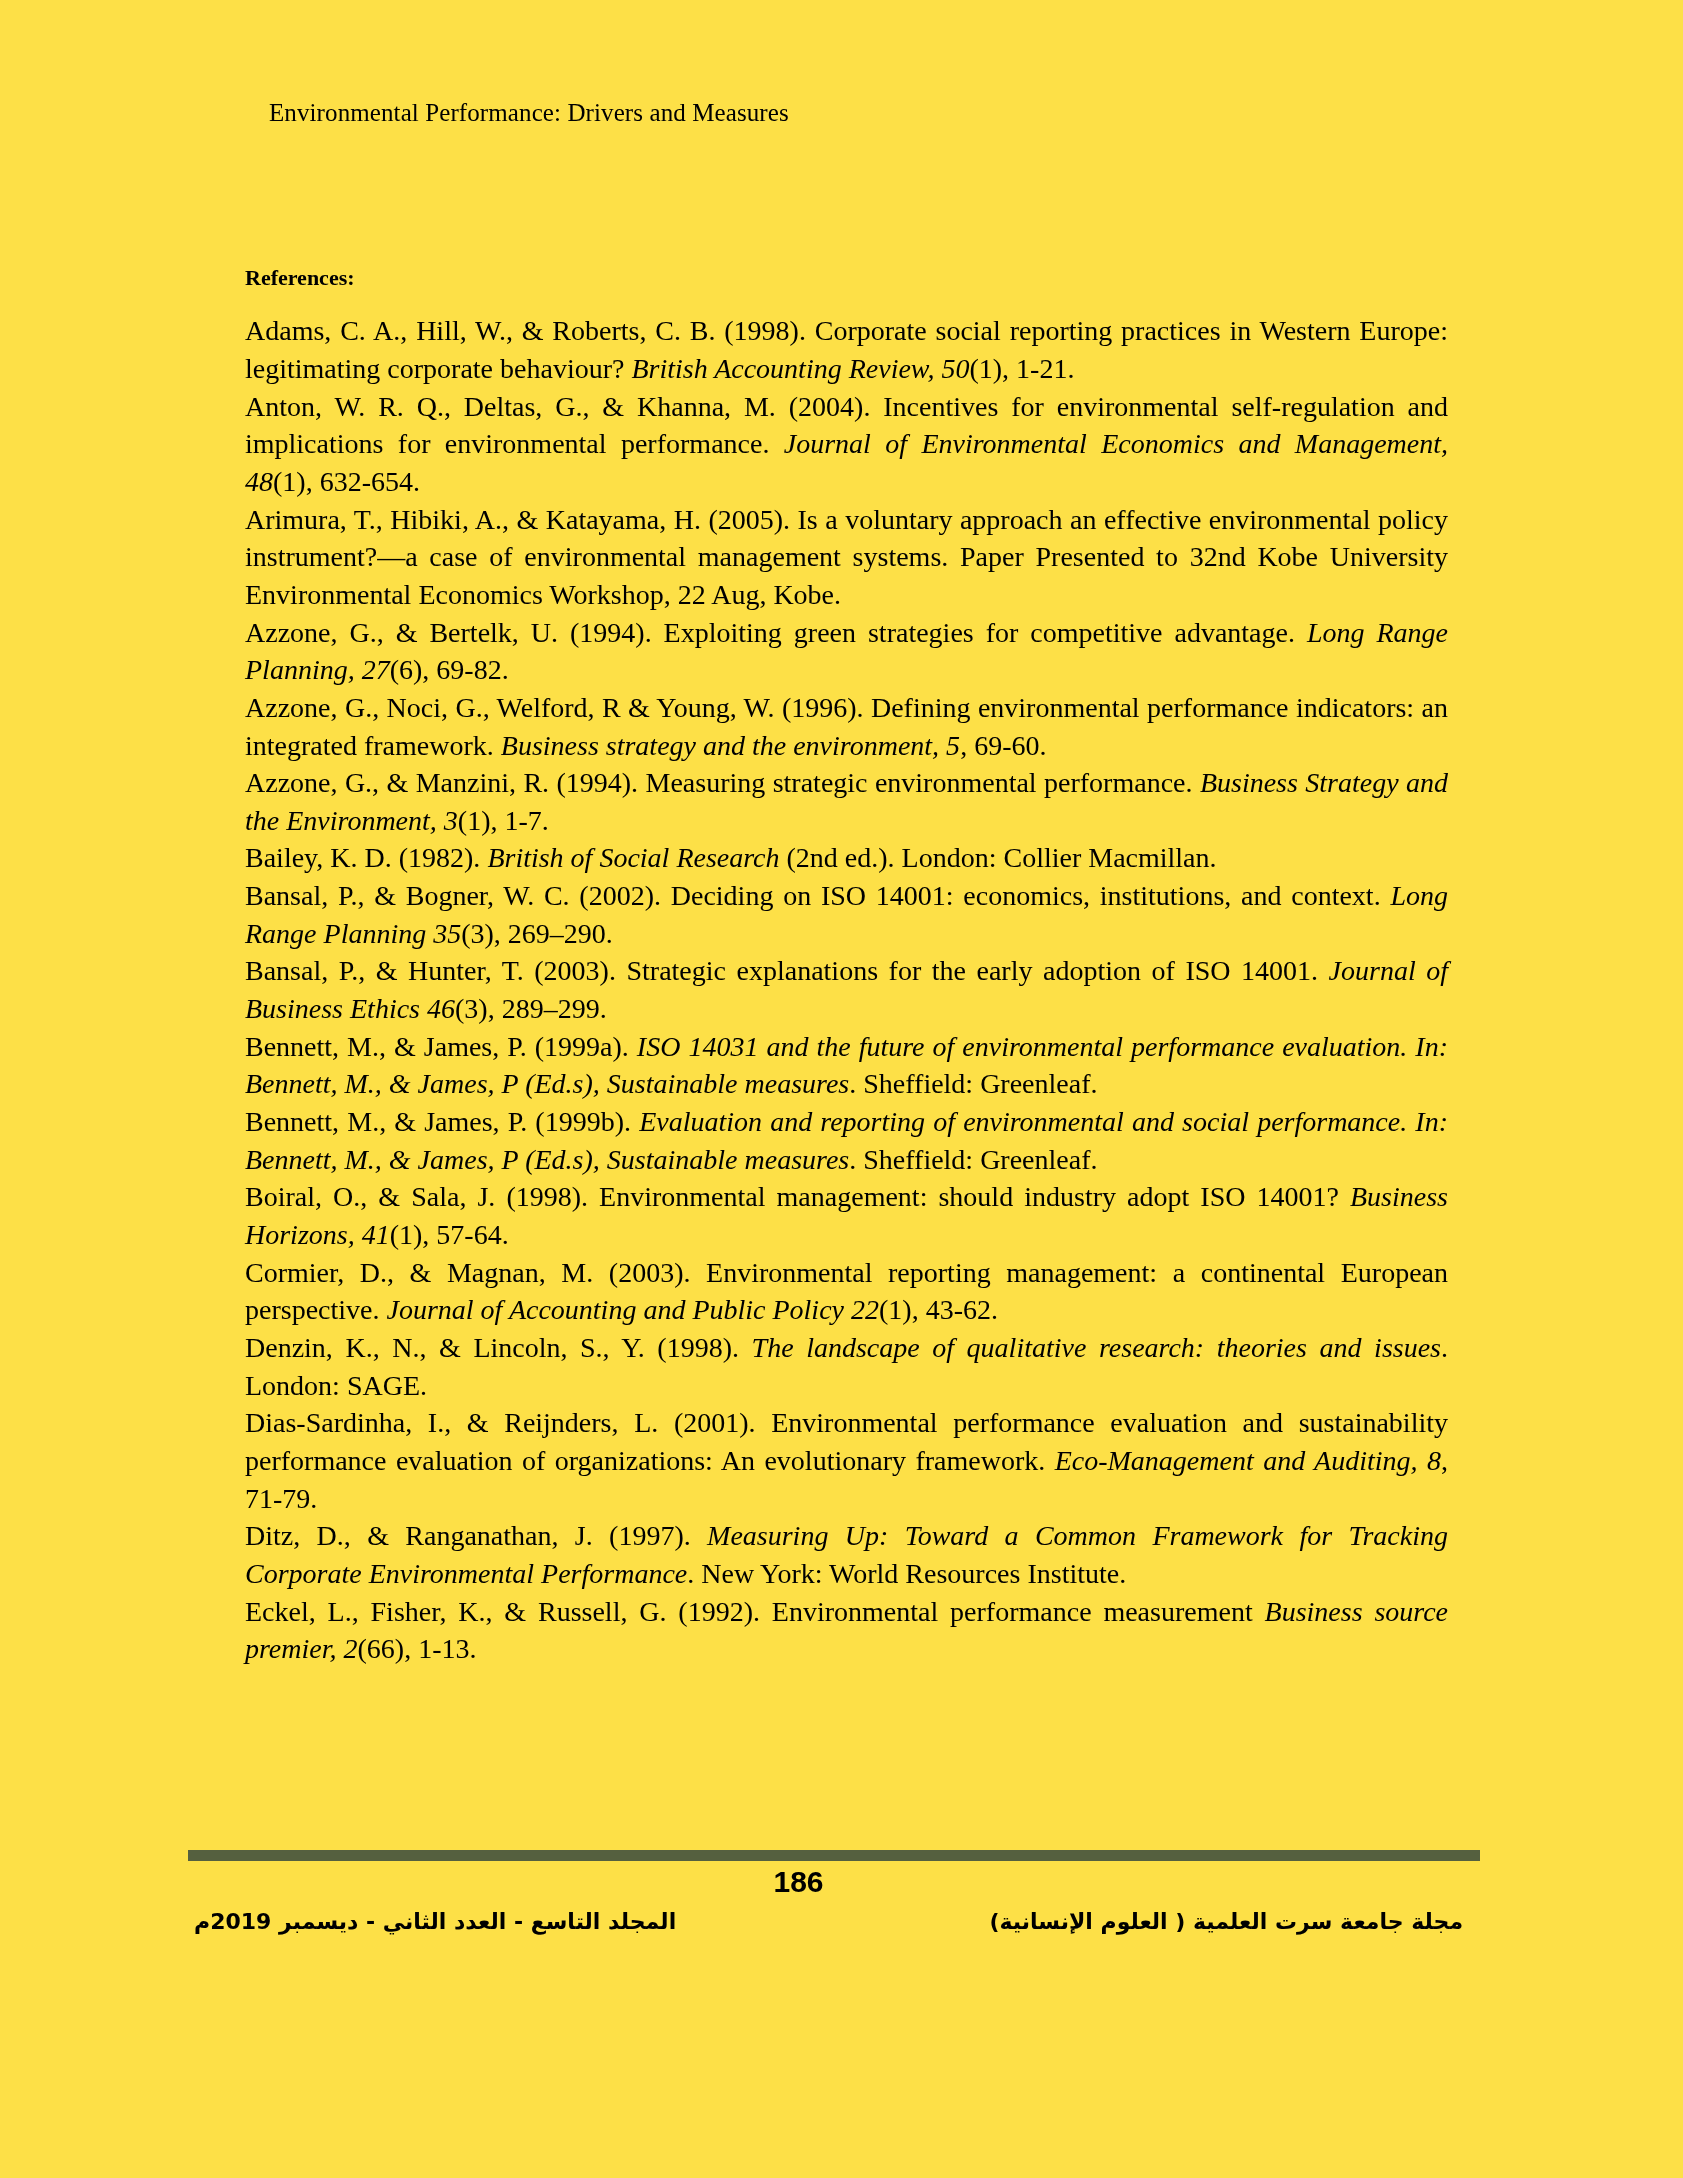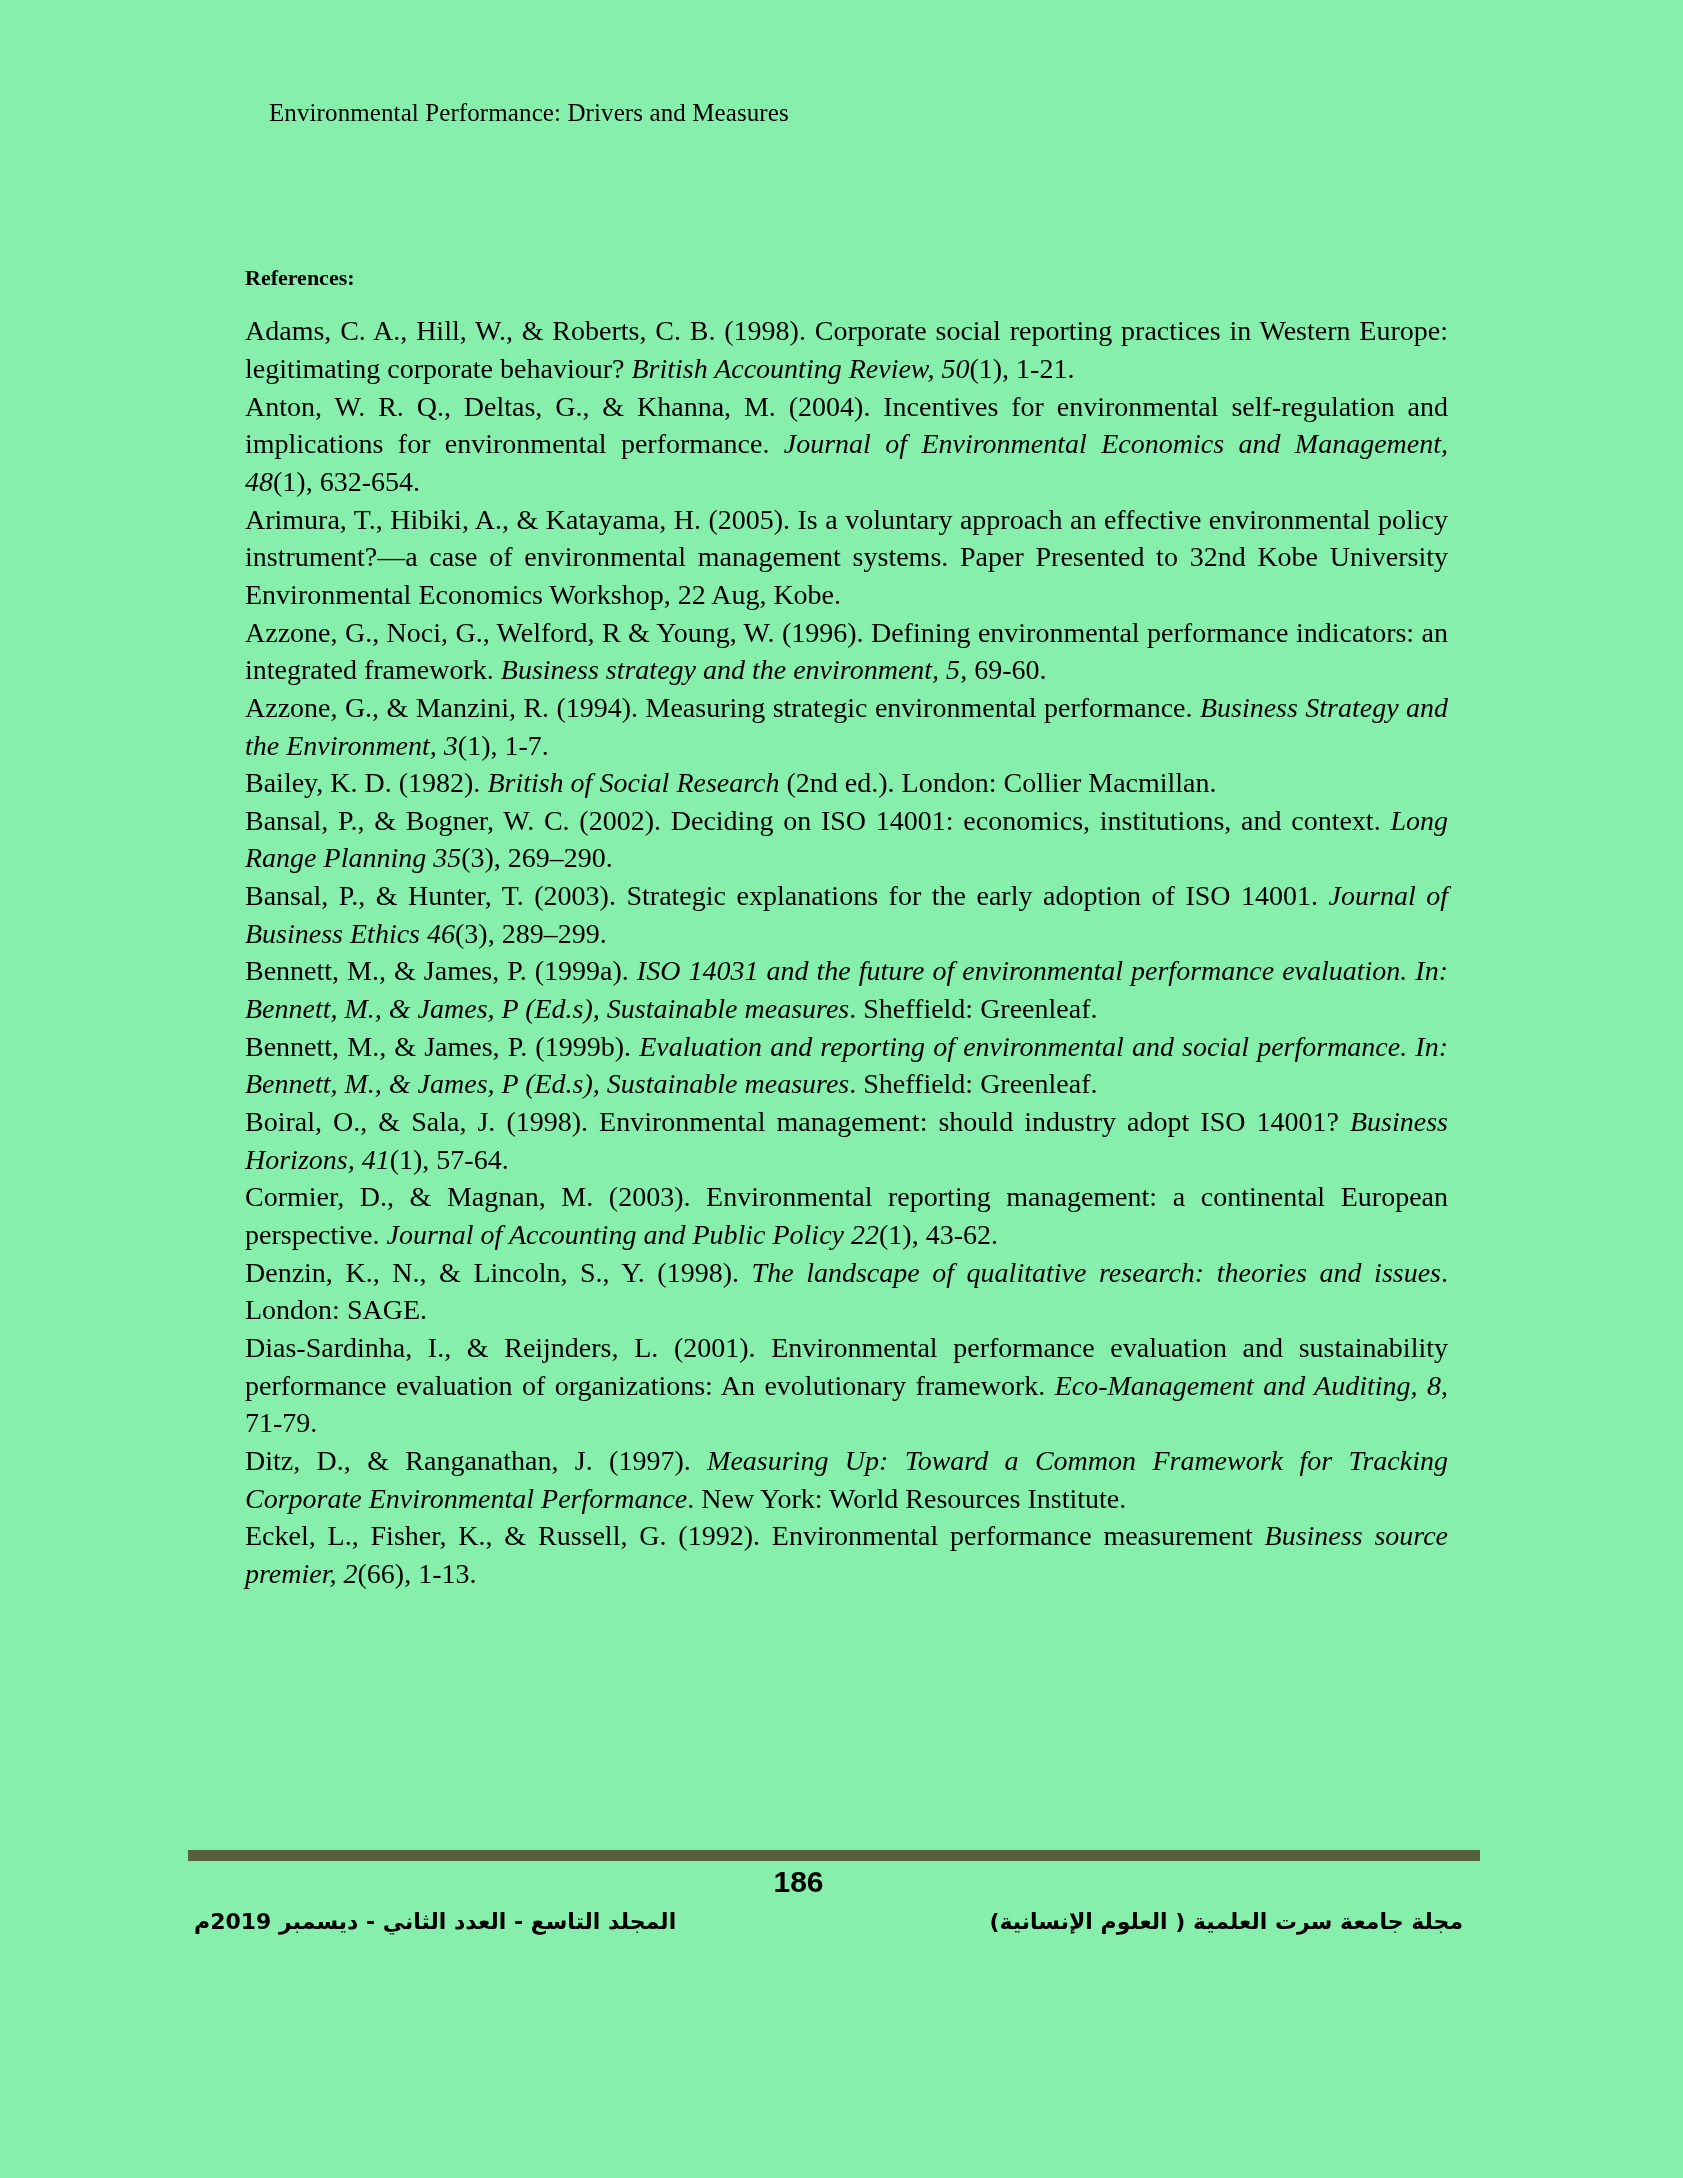--- a/index.html
+++ b/index.html
@@ -13,21 +13,21 @@
     font-family: "Liberation Serif", "DejaVu Serif", serif;
     color: #000000;
     position: relative;
     overflow: hidden;
   }
   .page {
     position: absolute;
     left: 0; top: 0;
     width: 1683px;
     height: 2178px;
-    background: #86efac;
+    background: #fde047;
   }
 
   
   .running-head {
     position: absolute;
     left: 269px;
     top: 99px;
     font-size: 25px;
     letter-spacing: 0.1px;
     white-space: nowrap;
@@ -99,20 +99,21 @@
 <div class="page">
 
   <div class="running-head">Environmental Performance: Drivers and Measures</div>
 
   <div class="content">
     <div class="references-heading">References:</div>
     <div id="reference-list">
         <p class="ref"><span>Adams, C. A., Hill, W., &amp; Roberts, C. B. (1998). Corporate social reporting practices in Western Europe: legitimating corporate behaviour? </span><i>British Accounting Review, 50</i><span>(1), 1-21.</span></p>
         <p class="ref"><span>Anton, W. R. Q., Deltas, G., &amp; Khanna, M. (2004). Incentives for environmental self-regulation and implications for environmental performance. </span><i>Journal of Environmental Economics and Management, 48</i><span>(1), 632-654.</span></p>
         <p class="ref"><span>Arimura, T., Hibiki, A., &amp; Katayama, H. (2005). Is a voluntary approach an effective environmental policy instrument?—a case of environmental management systems. Paper Presented to 32nd Kobe University Environmental Economics Workshop, 22 Aug, Kobe.</span></p>
+        <p class="ref"><span>Azzone, G., &amp; Bertelk, U. (1994). Exploiting green strategies for competitive advantage. </span><i>Long Range Planning, 27</i><span>(6), 69-82.</span></p>
         <p class="ref"><span>Azzone, G., Noci, G., Welford, R &amp; Young, W. (1996). Defining environmental performance indicators: an integrated framework. </span><i>Business strategy and the environment, 5</i><span>, 69-60.</span></p>
         <p class="ref"><span>Azzone, G., &amp; Manzini, R. (1994). Measuring strategic environmental performance. </span><i>Business Strategy and the Environment, 3</i><span>(1), 1-7.</span></p>
         <p class="ref"><span>Bailey, K. D. (1982). </span><i>British of Social Research</i><span> (2nd ed.). London: Collier Macmillan.</span></p>
         <p class="ref"><span>Bansal, P., &amp; Bogner, W. C. (2002). Deciding on ISO 14001: economics, institutions, and context. </span><i>Long Range Planning 35</i><span>(3), 269–290.</span></p>
         <p class="ref"><span>Bansal, P., &amp; Hunter, T. (2003). Strategic explanations for the early adoption of ISO 14001. </span><i>Journal of Business Ethics 46</i><span>(3), 289–299.</span></p>
         <p class="ref"><span>Bennett, M., &amp; James, P. (1999a). </span><i>ISO 14031 and the future of environmental performance evaluation. In: Bennett, M., &amp; James, P (Ed.s), Sustainable measures</i><span>. Sheffield: Greenleaf.</span></p>
         <p class="ref"><span>Bennett, M., &amp; James, P. (1999b). </span><i>Evaluation and reporting of environmental and social performance. In: Bennett, M., &amp; James, P (Ed.s), Sustainable measures</i><span>. Sheffield: Greenleaf.</span></p>
         <p class="ref"><span>Boiral, O., &amp; Sala, J. (1998). Environmental management: should industry adopt ISO 14001? </span><i>Business Horizons, 41</i><span>(1), 57-64.</span></p>
         <p class="ref"><span>Cormier, D., &amp; Magnan, M. (2003). Environmental reporting management: a continental European perspective. </span><i>Journal of Accounting and Public Policy 22</i><span>(1), 43-62.</span></p>
         <p class="ref"><span>Denzin, K., N., &amp; Lincoln, S., Y. (1998). </span><i>The landscape of qualitative research: theories and issues</i><span>. London: SAGE.</span></p>

